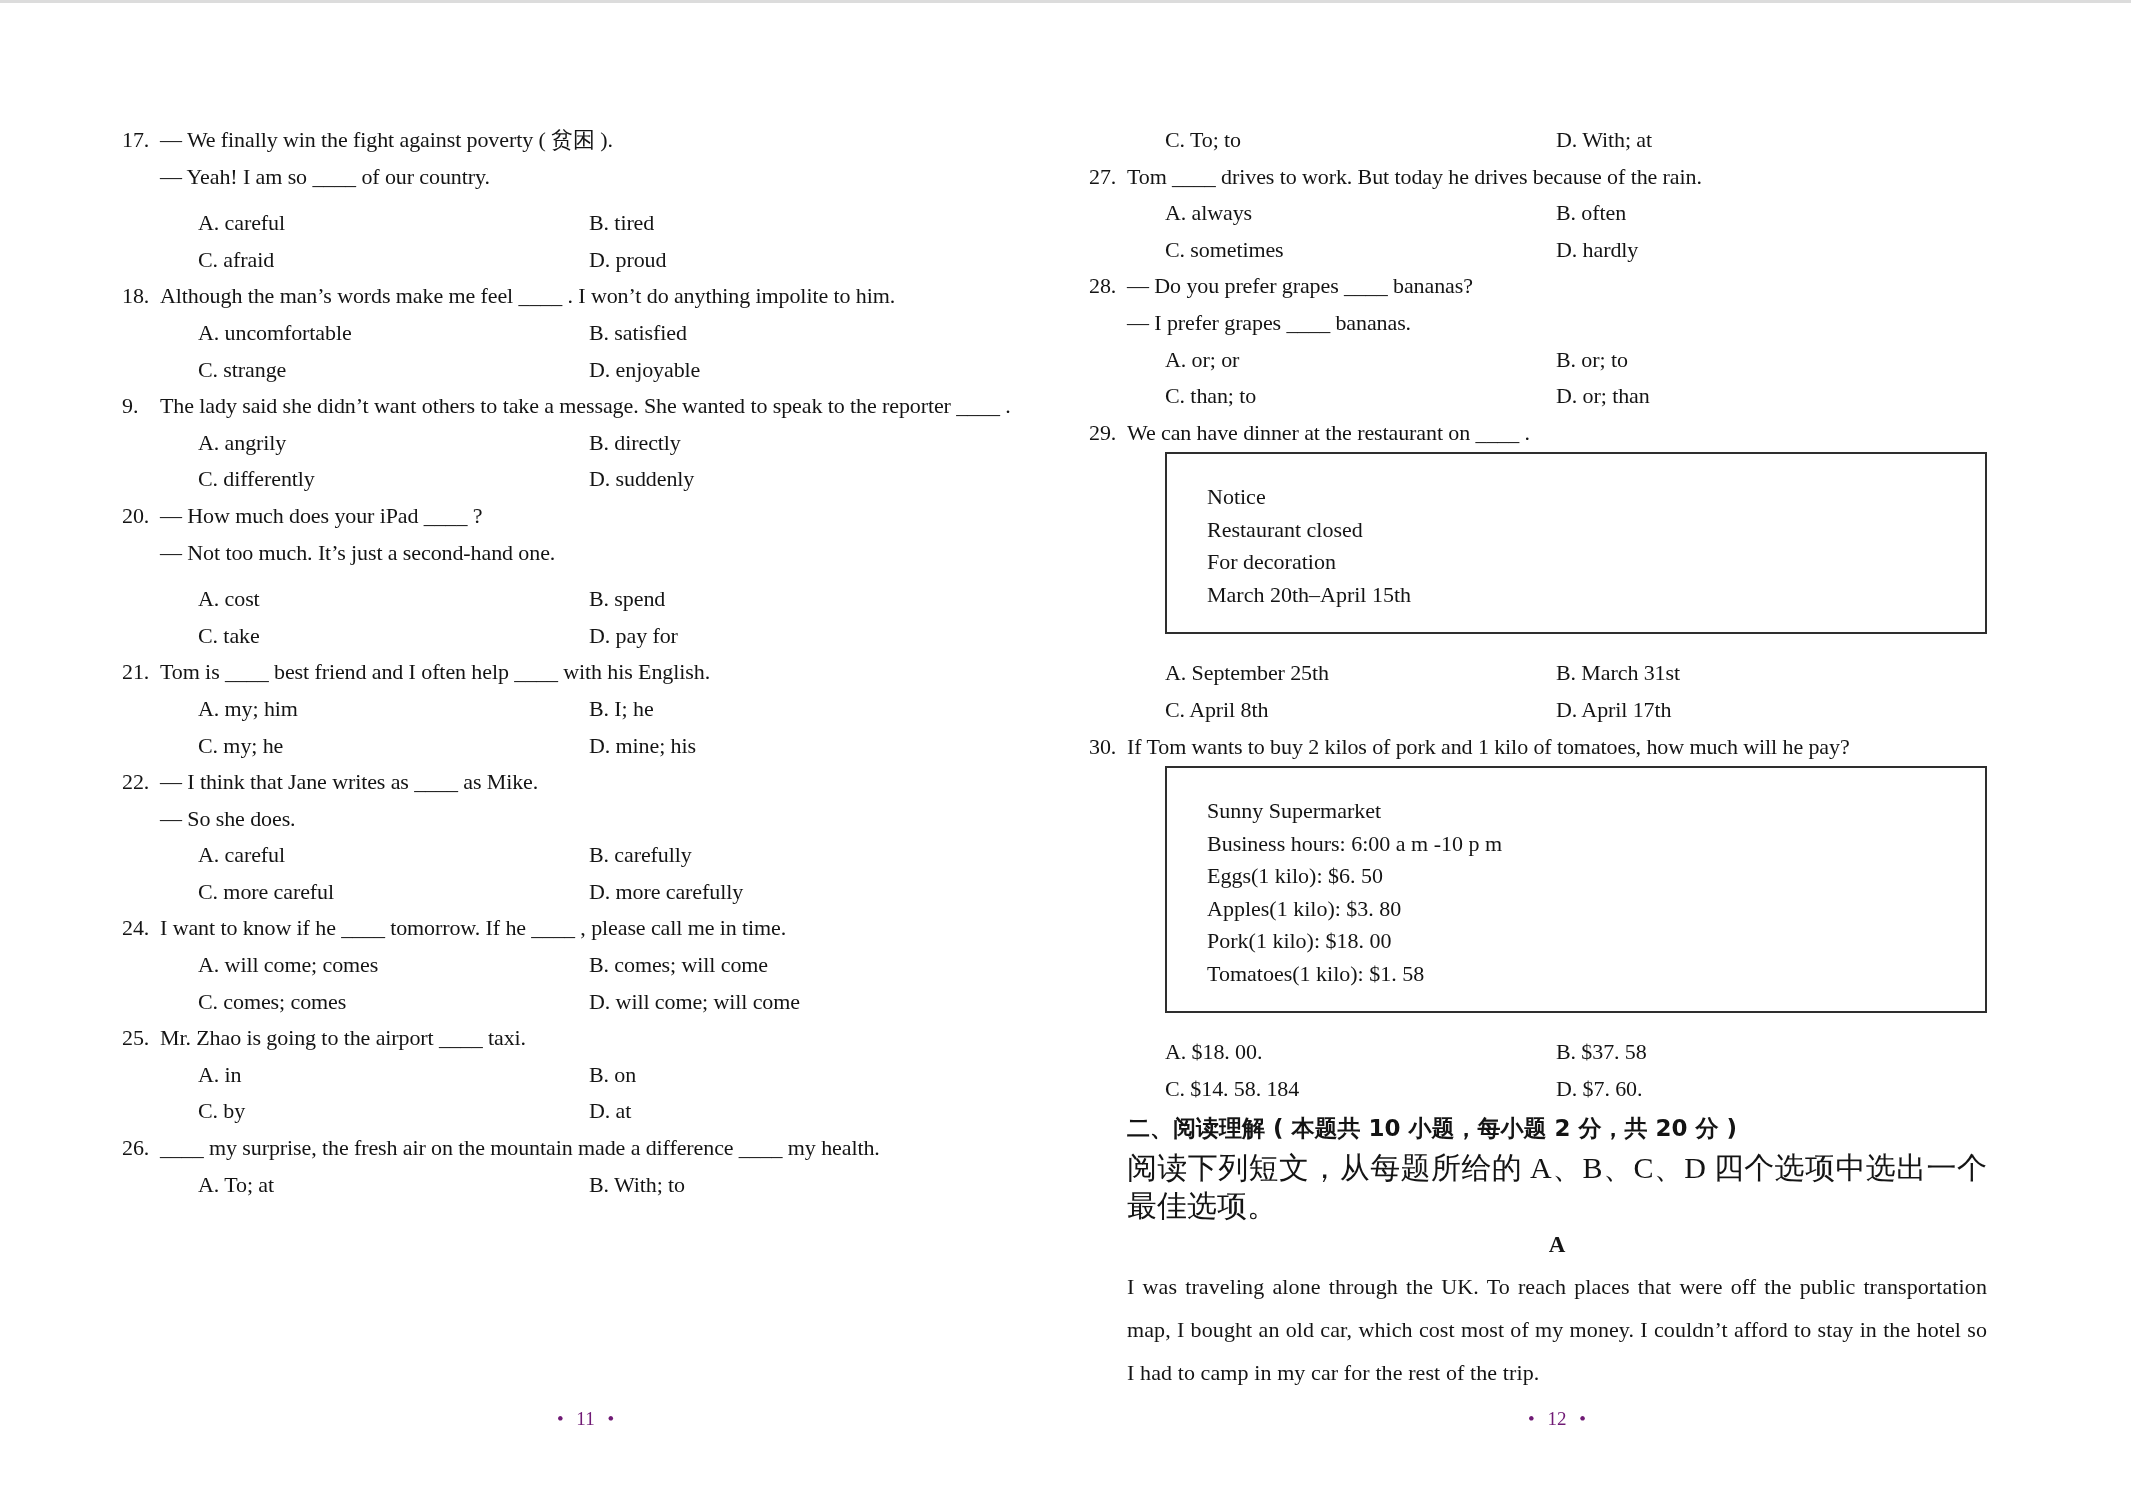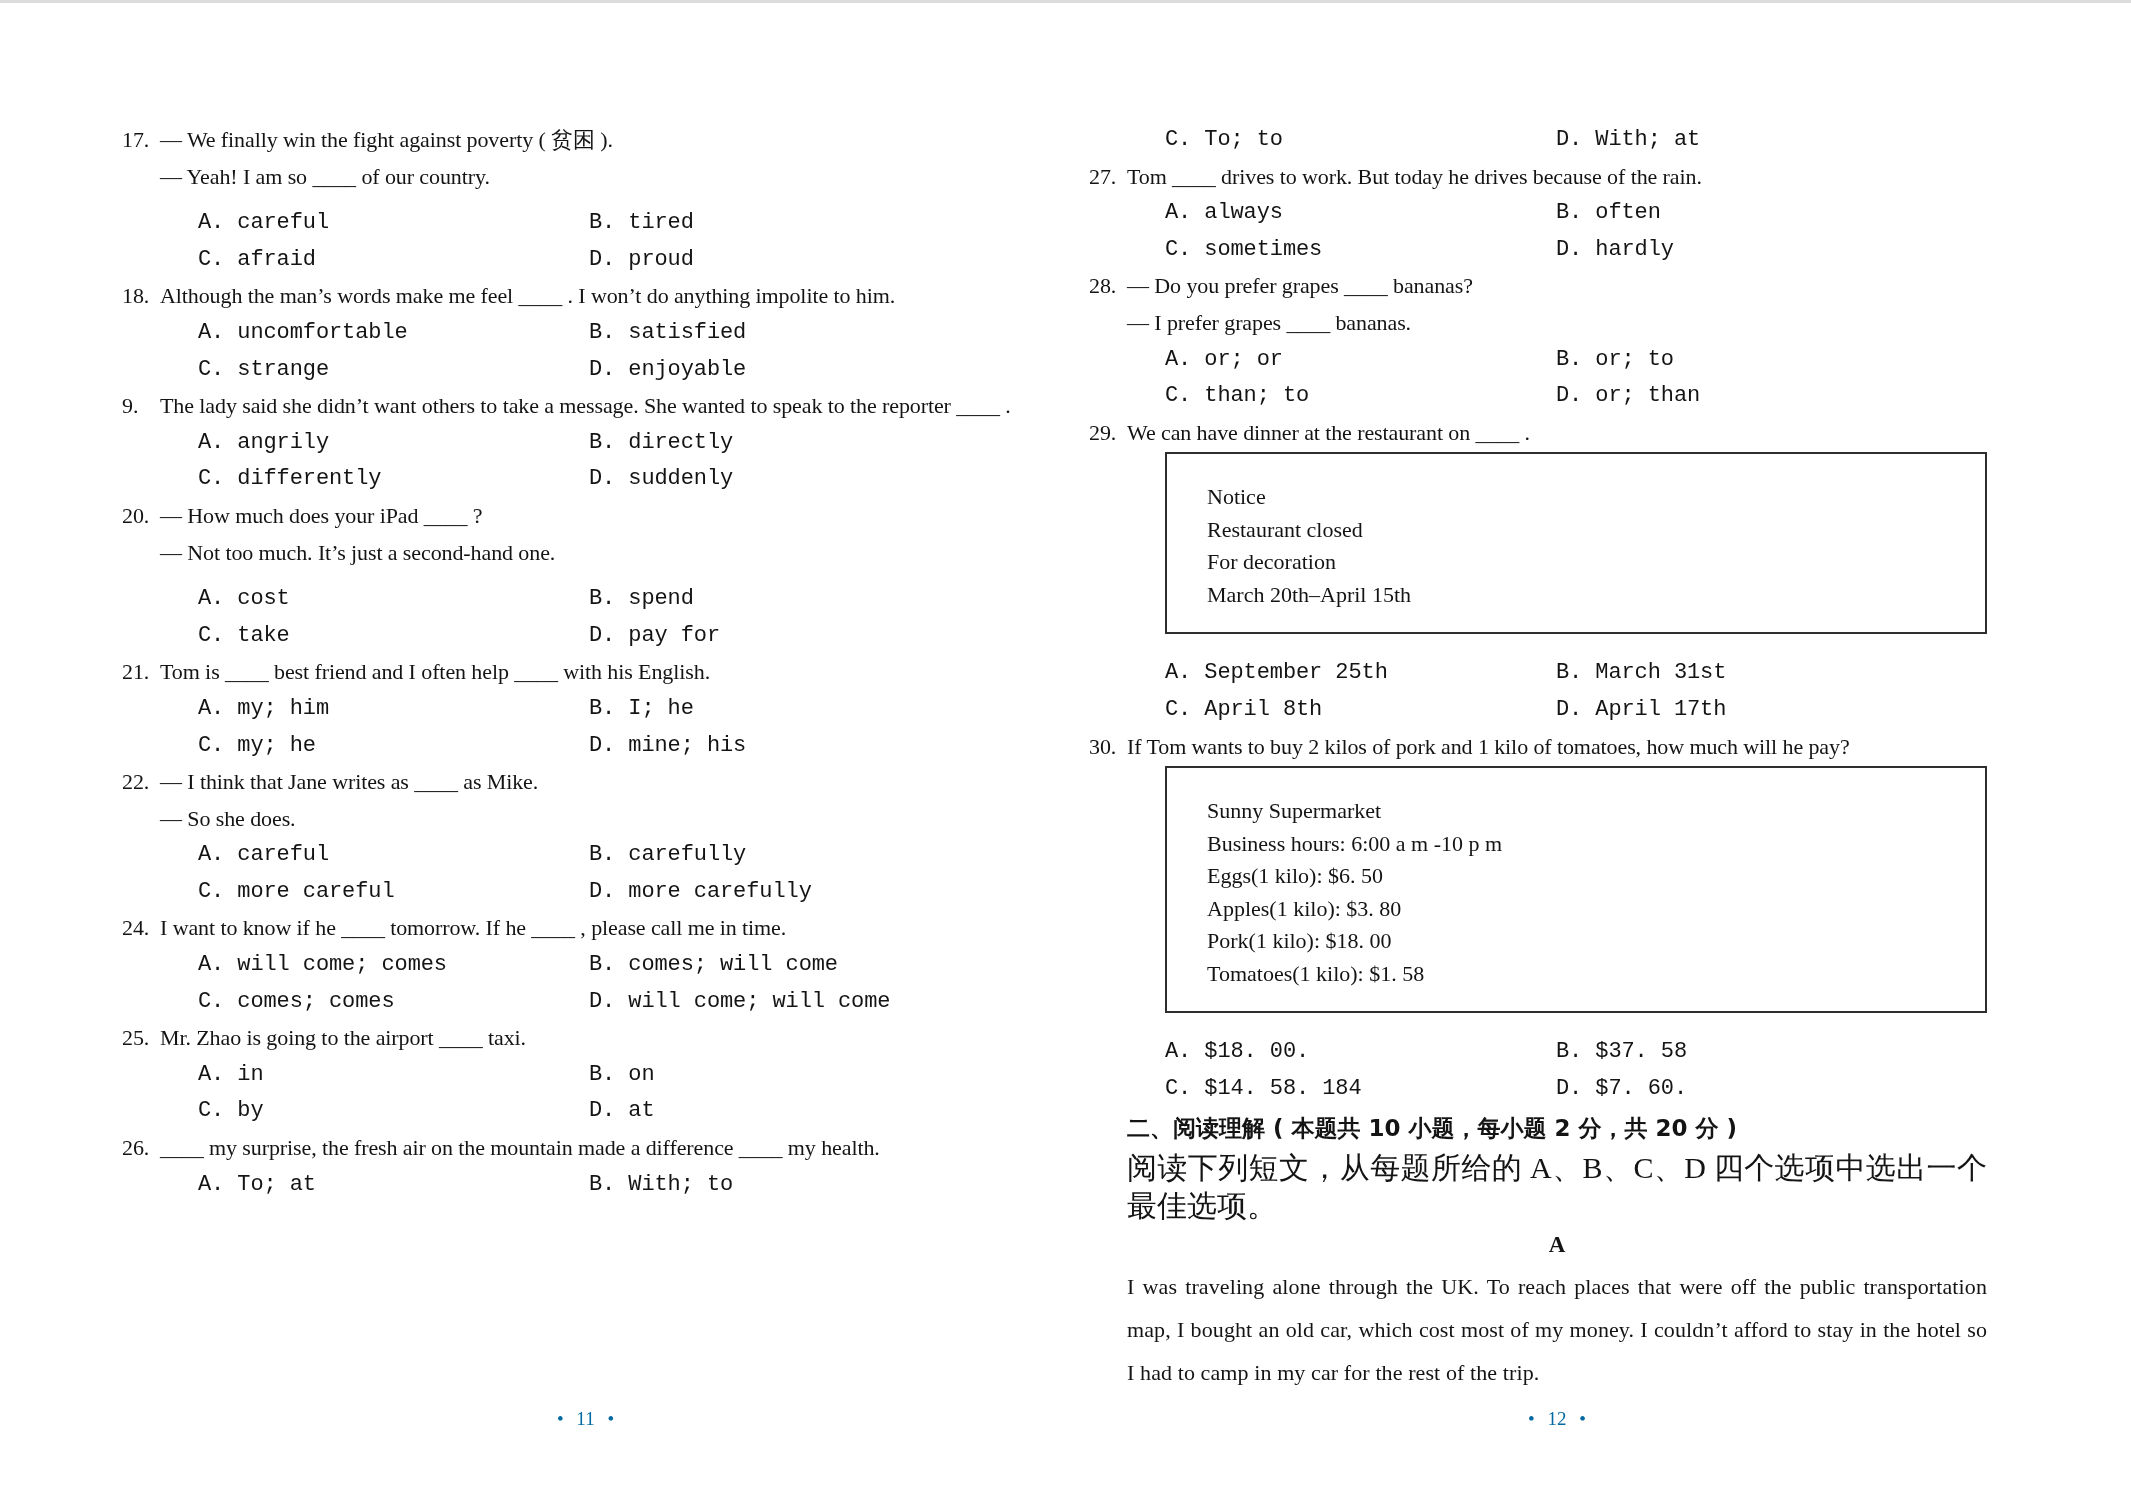--- a/index.html
+++ b/index.html
@@ -28,21 +28,20 @@
   }
   .first { padding-left:38px; text-indent:-38px; }
   .cont  { padding-left:38px; }
   .qnum  { display:inline-block; width:38px; text-indent:0; }
 
   .opts {
     display:grid; grid-template-columns:391px auto;
     padding-left:38px;
     font-size:22px; line-height:36.6px;
     letter-spacing:-0.1px;
-    font-family:Liberation Mono, monospace;
   }
   .gap { margin-top:10px; }
 
   .box {
     border:2px solid #2e2e2e;
     margin:1px 0 21px 38px;
     padding:27px 18px 21px 40px;
   }
   .box p { font-size:22px; line-height:32.5px; text-align:left; }
 
@@ -59,21 +58,21 @@
     text-align:center; font-weight:700;
     font-size:23px; line-height:40px; margin-top:12px;
   }
   .passage {
     font-size:22px; line-height:43px; margin-top:10px;
     text-align:justify; letter-spacing:0.1px;
   }
   .footer {
     position:absolute; top:1408px;
     font-size:19px; text-align:center;
-    word-spacing:8px; color:#0369a1;
+    word-spacing:8px; color:#701a75;
   }
   .f11 { left:160px;  width:851px; }
   .f12 { left:1127px; width:860px; }
 </style>
 </head>
 <body>
 
 <div class="sheet">
   <div class="topline"></div>
 

